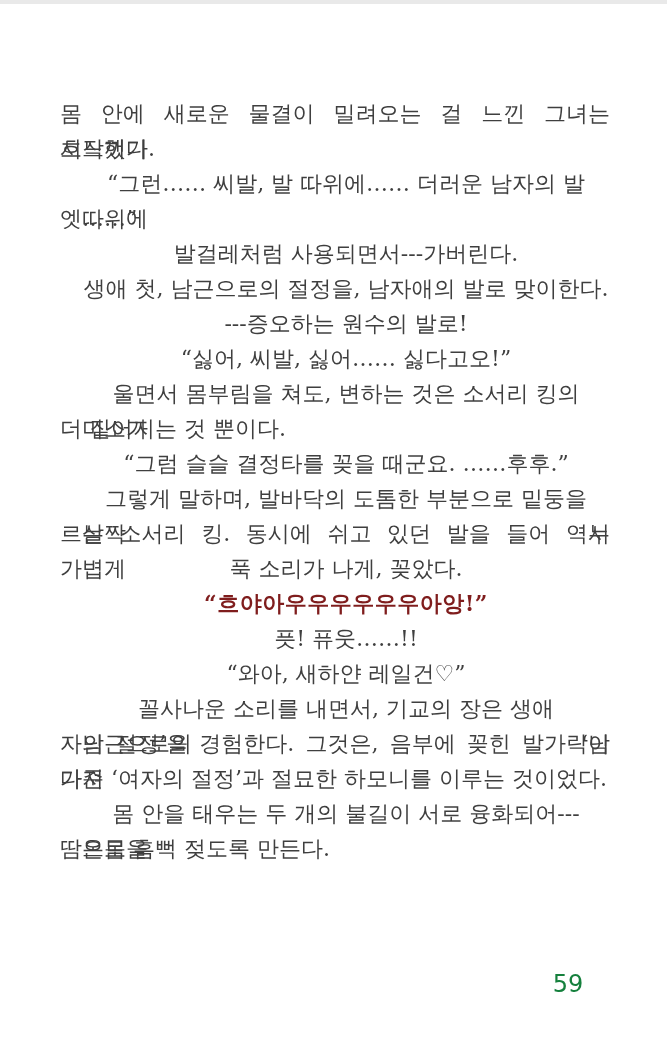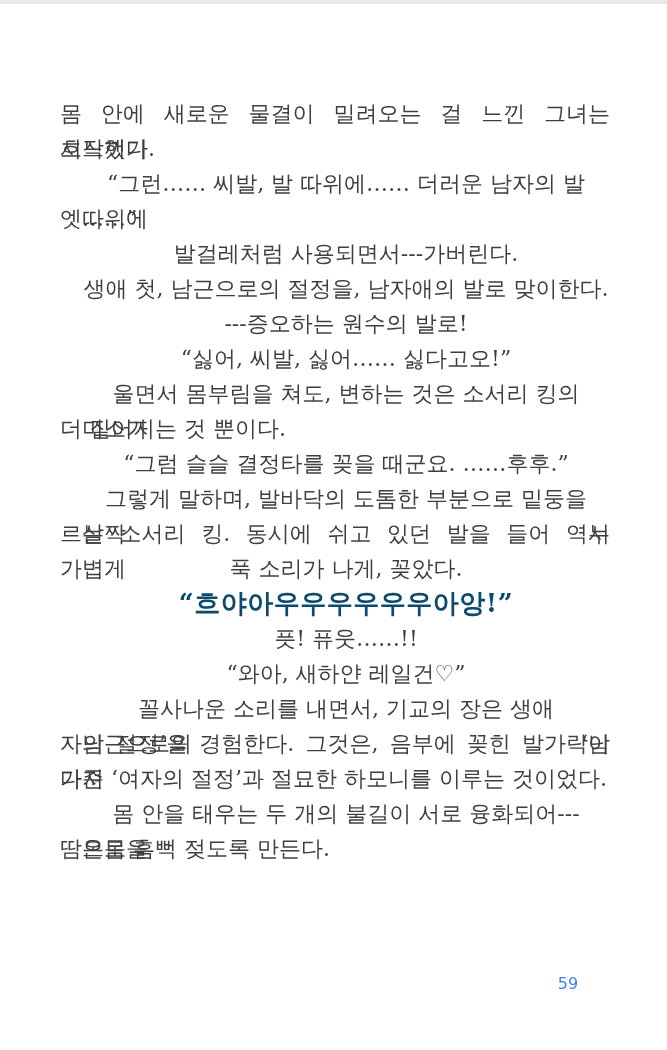--- a/index.html
+++ b/index.html
@@ -40,33 +40,33 @@
   }
   .line.indent {
     padding-left: 22px;
     text-align: center;
   }
   .line.full.indent {
     width: 528px; 
   }
   .line.shout {
     font-weight: 700;
-    font-size: 26px;
+    font-size: 22px;
     letter-spacing: 0.5px;
-    color: #0c4a6e;
+    color: #7f1d1d;
   }
   .page-number {
     position: absolute;
     left: 548px;
     top: 970px;
     width: 40px;
     text-align: center;
-    color: #3b82f6;
+    color: #15803d;
     font-family: "DejaVu Sans", "Liberation Sans", sans-serif;
-    font-size: 16px;
+    font-size: 24px;
     line-height: 20px;
   }
 </style>
 </head>
 <body>
 
 <div class="page">
   <div class="body-text">
       <div class="line full">몸 안에 새로운 물결이 밀려오는 걸 느낀 그녀는 흐느끼기</div>
       <div class="line">시작했다.</div>

